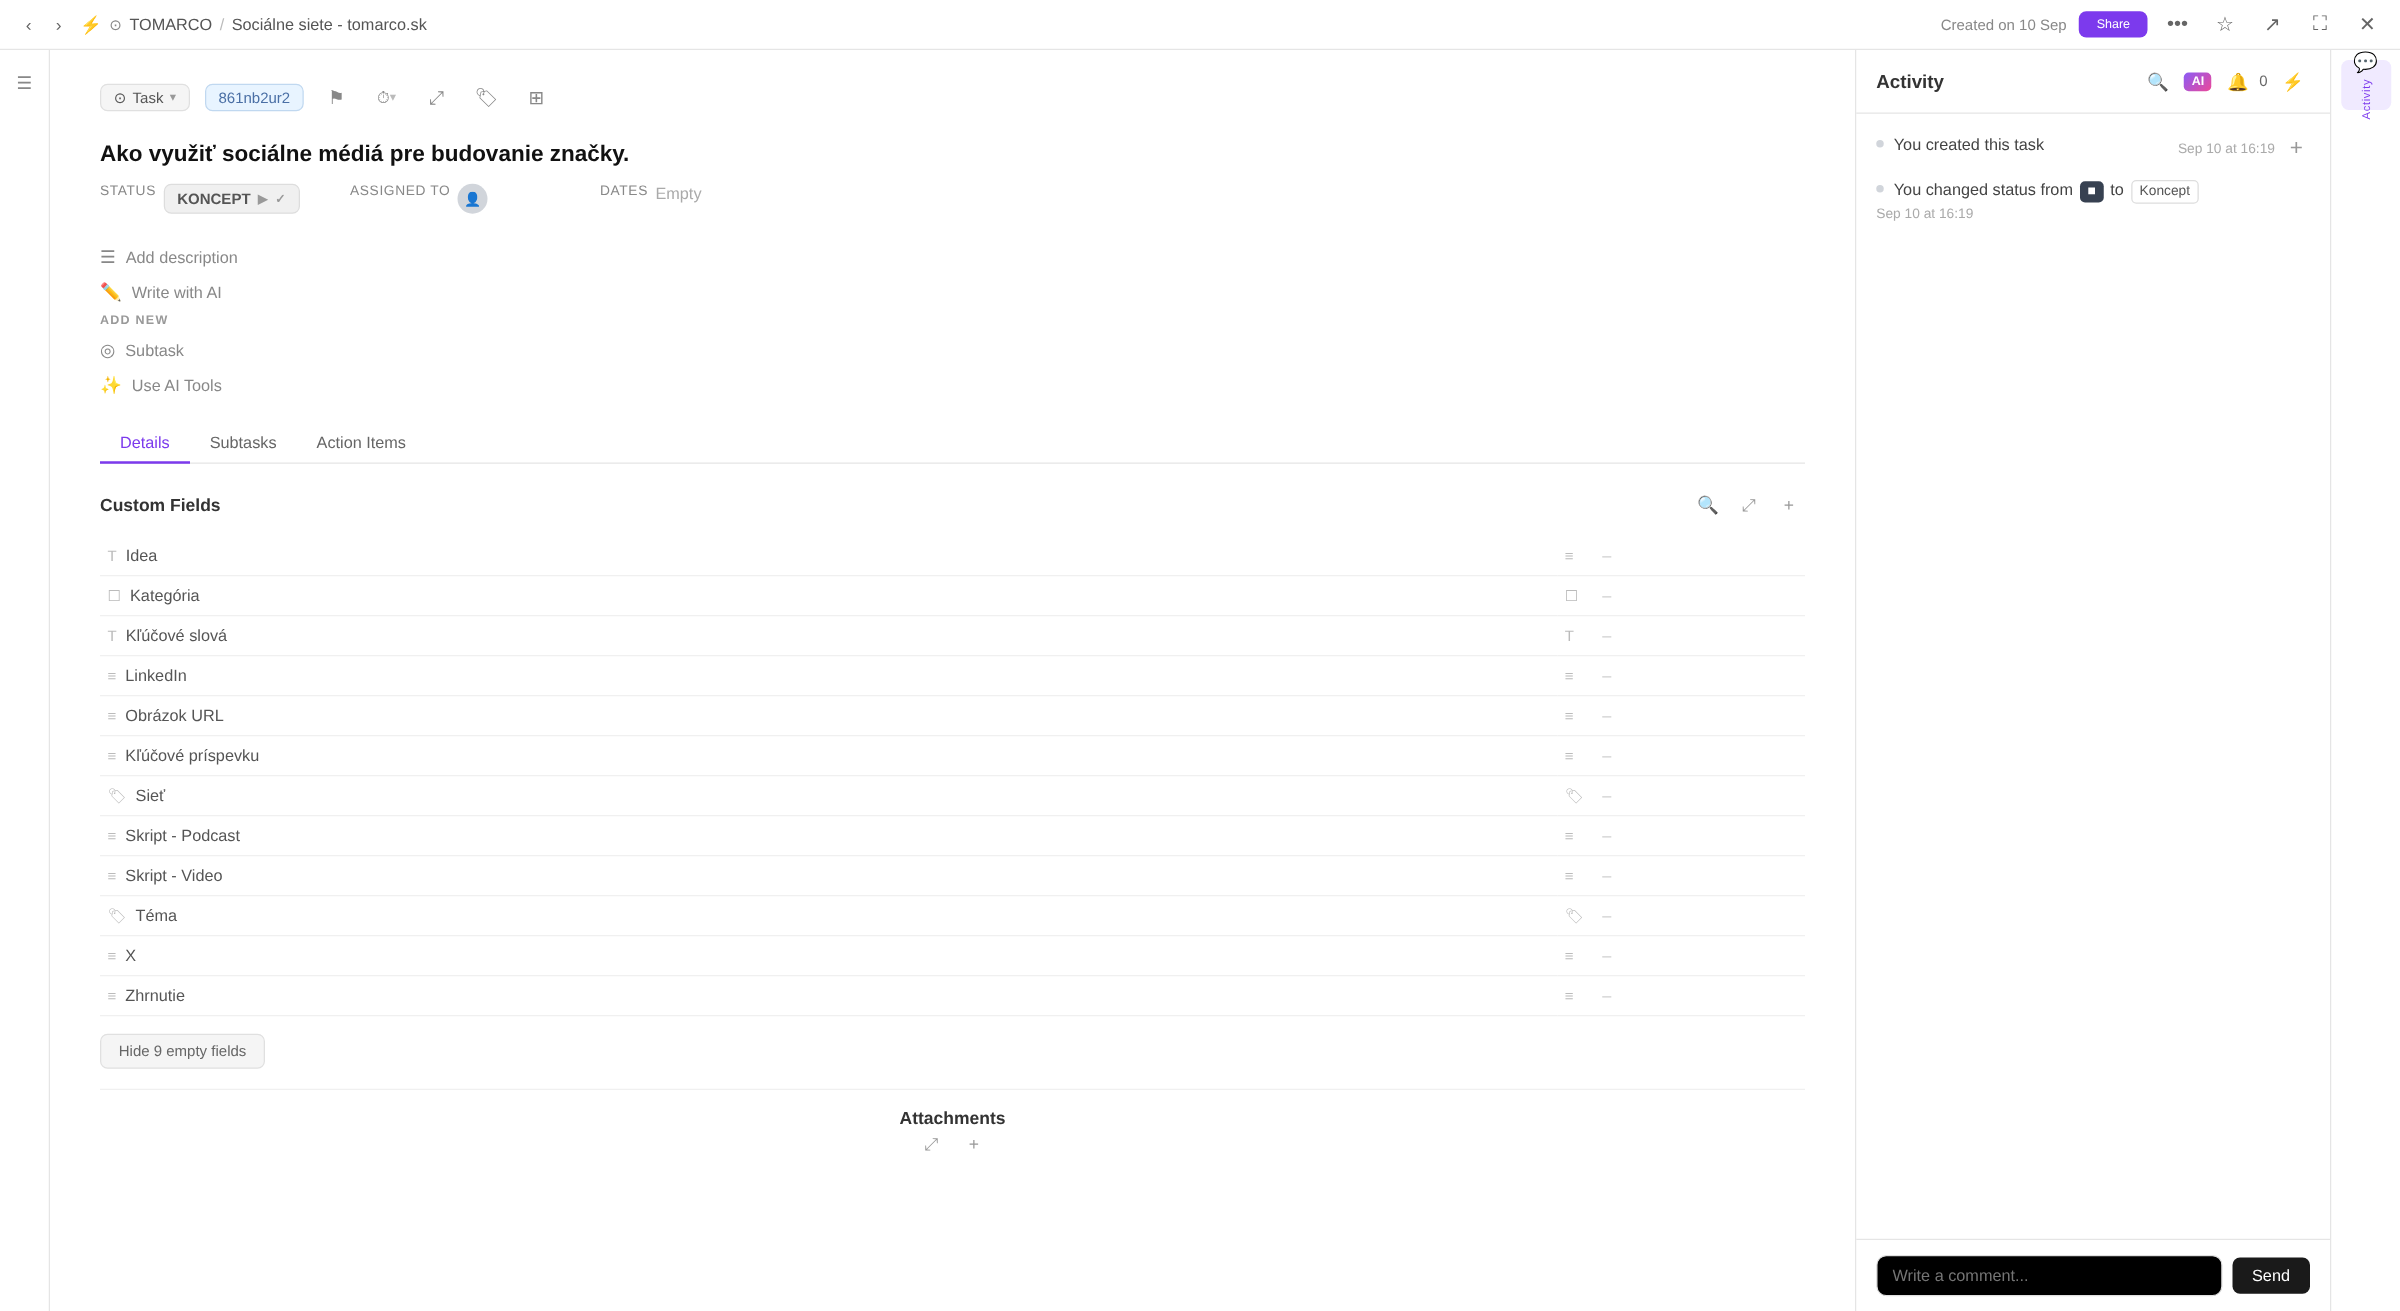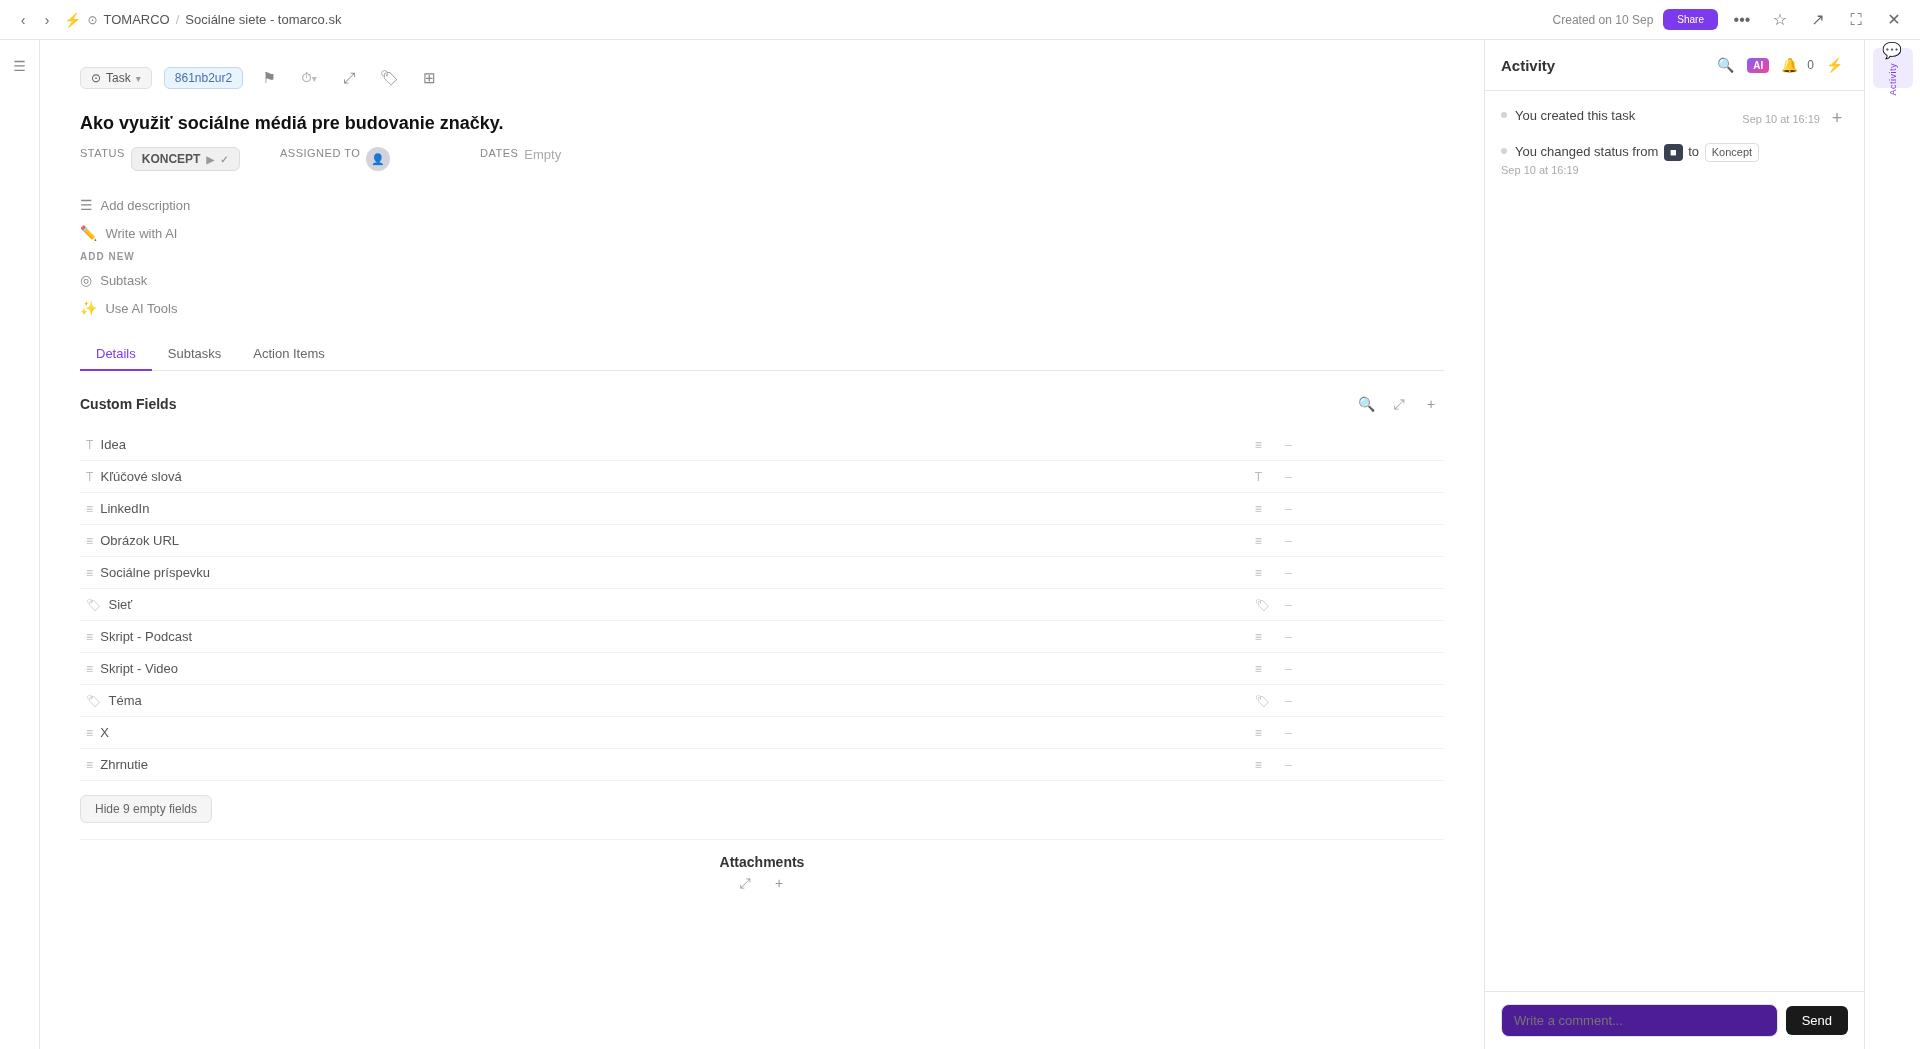--- a/index.html
+++ b/index.html
@@ -312,21 +312,21 @@
       flex-shrink: 0;
     }
     .comment-input {
       flex: 1;
       border: 1px solid #e0e0e0;
       border-radius: 8px;
       padding: 8px 12px;
       font-size: 13px;
       color: #888;
       outline: none;
-      background: #4c1d95;
+      background: #000000;
     }
     .send-btn {
       background: #1a1a1a;
       color: #fff;
       border: none;
       padding: 7px 16px;
       border-radius: 6px;
       font-size: 13px;
       cursor: pointer;
       font-weight: 500;
@@ -493,20 +493,28 @@
         <tr class="field-row-tr">
           <td>
             <span style="color:#bbb; font-size:12px;">T</span>
             &nbsp;<span>Idea</span>
           </td>
           <td><span style="color:#bbb; font-size:12px;">≡</span></td>
           <td>–</td>
         </tr>
         <tr class="field-row-tr">
           <td>
+            <span style="color:#bbb; font-size:12px;">☐</span>
+            &nbsp;<span>Kategória</span>
+          </td>
+          <td><span style="color:#bbb; font-size:12px;">☐</span></td>
+          <td>–</td>
+        </tr>
+        <tr class="field-row-tr">
+          <td>
             <span style="color:#bbb; font-size:12px;">T</span>
             &nbsp;<span>Kľúčové slová</span>
           </td>
           <td><span style="color:#bbb; font-size:12px;">T</span></td>
           <td>–</td>
         </tr>
         <tr class="field-row-tr">
           <td>
             <span style="color:#bbb; font-size:12px;">≡</span>
             &nbsp;<span>LinkedIn</span>
@@ -518,21 +526,21 @@
           <td>
             <span style="color:#bbb; font-size:12px;">≡</span>
             &nbsp;<span>Obrázok URL</span>
           </td>
           <td><span style="color:#bbb; font-size:12px;">≡</span></td>
           <td>–</td>
         </tr>
         <tr class="field-row-tr">
           <td>
             <span style="color:#bbb; font-size:12px;">≡</span>
-            &nbsp;<span>Sociálne príspevku</span>
+            &nbsp;<span>Kľúčové príspevku</span>
           </td>
           <td><span style="color:#bbb; font-size:12px;">≡</span></td>
           <td>–</td>
         </tr>
         <tr class="field-row-tr">
           <td>
             <span style="color:#bbb; font-size:12px;">🏷</span>
             &nbsp;<span>Sieť</span>
           </td>
           <td><span style="color:#bbb; font-size:12px;">🏷</span></td>

